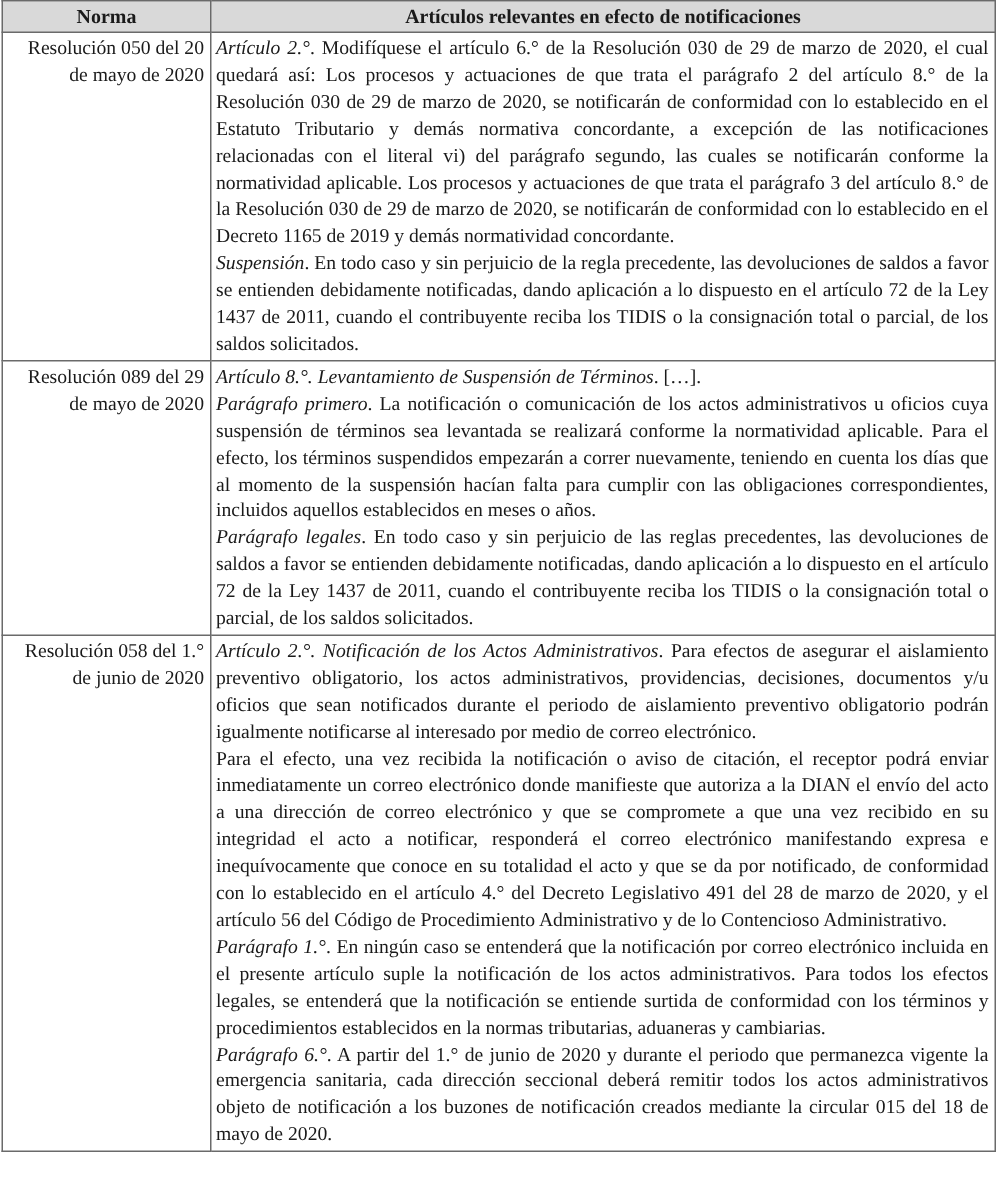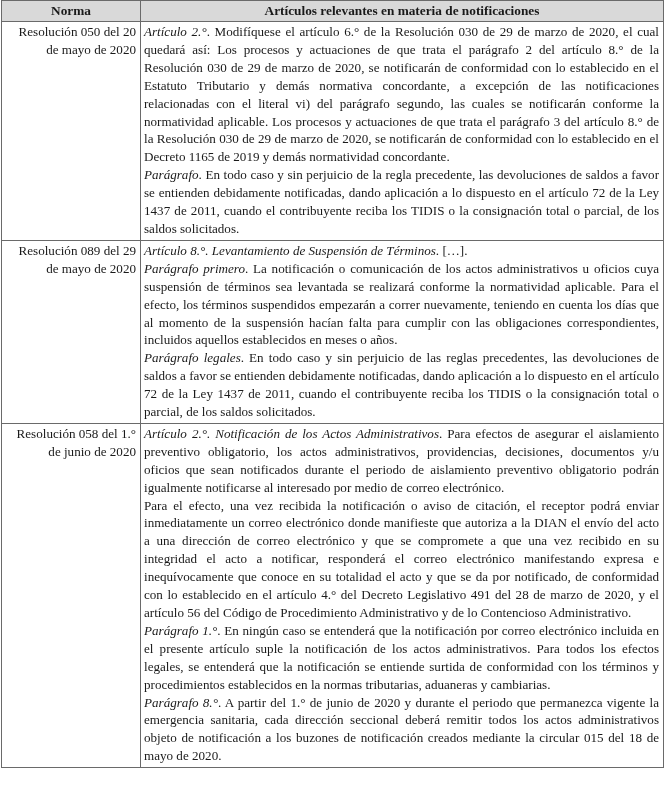--- a/index.html
+++ b/index.html
@@ -46,42 +46,42 @@
 <body>
 
 <table class="norm-table">
   <colgroup>
       <col class="c1">
       <col class="c2">
     </colgroup>
   <thead>
     <tr>
       <th>Norma</th>
-      <th>Artículos relevantes en materia de notificaciones</th>
+      <th>Artículos relevantes en efecto de notificaciones</th>
     </tr>
   </thead>
   <tbody>
     <tr>
       <td class="norma">Resolución 050 del 20 de mayo de 2020</td>
       <td class="arts">
         <p><span class="it">Artículo 2.°</span><span>. Modifíquese el artículo 6.° de la Resolución 030 de 29 de marzo de 2020, el cual quedará así: Los procesos y actuaciones de que trata el parágrafo 2 del artículo 8.° de la Resolución 030 de 29 de marzo de 2020, se notificarán de conformidad con lo establecido en el Estatuto Tributario y demás normativa concordante, a excepción de las notificaciones relacionadas con el literal vi) del parágrafo segundo, las cuales se notificarán conforme la normatividad aplicable. Los procesos y actuaciones de que trata el parágrafo 3 del artículo 8.° de la Resolución 030 de 29 de marzo de 2020, se notificarán de conformidad con lo establecido en el Decreto 1165 de 2019 y demás normatividad concordante.</span></p>
-        <p><span class="it">Parágrafo</span><span>. En todo caso y sin perjuicio de la regla precedente, las devoluciones de saldos a favor se entienden debidamente notificadas, dando aplicación a lo dispuesto en el artículo 72 de la Ley 1437 de 2011, cuando el contribuyente reciba los TIDIS o la consignación total o parcial, de los saldos solicitados.</span></p>
+        <p><span class="it">Suspensión</span><span>. En todo caso y sin perjuicio de la regla precedente, las devoluciones de saldos a favor se entienden debidamente notificadas, dando aplicación a lo dispuesto en el artículo 72 de la Ley 1437 de 2011, cuando el contribuyente reciba los TIDIS o la consignación total o parcial, de los saldos solicitados.</span></p>
       </td>
     </tr>
     <tr>
       <td class="norma">Resolución 089 del 29 de mayo de 2020</td>
       <td class="arts">
         <p><span class="it">Artículo 8.°. Levantamiento de Suspensión de Términos</span><span>. […].</span></p>
         <p><span class="it">Parágrafo primero</span><span>. La notificación o comunicación de los actos administrativos u oficios cuya suspensión de términos sea levantada se realizará conforme la normatividad aplicable. Para el efecto, los términos suspendidos empezarán a correr nuevamente, teniendo en cuenta los días que al momento de la suspensión hacían falta para cumplir con las obligaciones correspondientes, incluidos aquellos establecidos en meses o años.</span></p>
         <p><span class="it">Parágrafo legales</span><span>. En todo caso y sin perjuicio de las reglas precedentes, las devoluciones de saldos a favor se entienden debidamente notificadas, dando aplicación a lo dispuesto en el artículo 72 de la Ley 1437 de 2011, cuando el contribuyente reciba los TIDIS o la consignación total o parcial, de los saldos solicitados.</span></p>
       </td>
     </tr>
     <tr>
       <td class="norma">Resolución 058 del 1.° de junio de 2020</td>
       <td class="arts">
         <p><span class="it">Artículo 2.°. Notificación de los Actos Administrativos</span><span>. Para efectos de asegurar el aislamiento preventivo obligatorio, los actos administrativos, providencias, decisiones, documentos y/u oficios que sean notificados durante el periodo de aislamiento preventivo obligatorio podrán igualmente notificarse al interesado por medio de correo electrónico.</span></p>
         <p><span class="it"></span><span>Para el efecto, una vez recibida la notificación o aviso de citación, el receptor podrá enviar inmediatamente un correo electrónico donde manifieste que autoriza a la DIAN el envío del acto a una dirección de correo electrónico y que se compromete a que una vez recibido en su integridad el acto a notificar, responderá el correo electrónico manifestando expresa e inequívocamente que conoce en su totalidad el acto y que se da por notificado, de conformidad con lo establecido en el artículo 4.° del Decreto Legislativo 491 del 28 de marzo de 2020, y el artículo 56 del Código de Procedimiento Administrativo y de lo Contencioso Administrativo.</span></p>
         <p><span class="it">Parágrafo 1.°</span><span>. En ningún caso se entenderá que la notificación por correo electrónico incluida en el presente artículo suple la notificación de los actos administrativos. Para todos los efectos legales, se entenderá que la notificación se entiende surtida de conformidad con los términos y procedimientos establecidos en la normas tributarias, aduaneras y cambiarias.</span></p>
-        <p><span class="it">Parágrafo 8.°</span><span>. A partir del 1.° de junio de 2020 y durante el periodo que permanezca vigente la emergencia sanitaria, cada dirección seccional deberá remitir todos los actos administrativos objeto de notificación a los buzones de notificación creados mediante la circular 015 del 18 de mayo de 2020.</span></p>
+        <p><span class="it">Parágrafo 6.°</span><span>. A partir del 1.° de junio de 2020 y durante el periodo que permanezca vigente la emergencia sanitaria, cada dirección seccional deberá remitir todos los actos administrativos objeto de notificación a los buzones de notificación creados mediante la circular 015 del 18 de mayo de 2020.</span></p>
       </td>
     </tr>
   </tbody>
 </table>
 
 </body></html>

